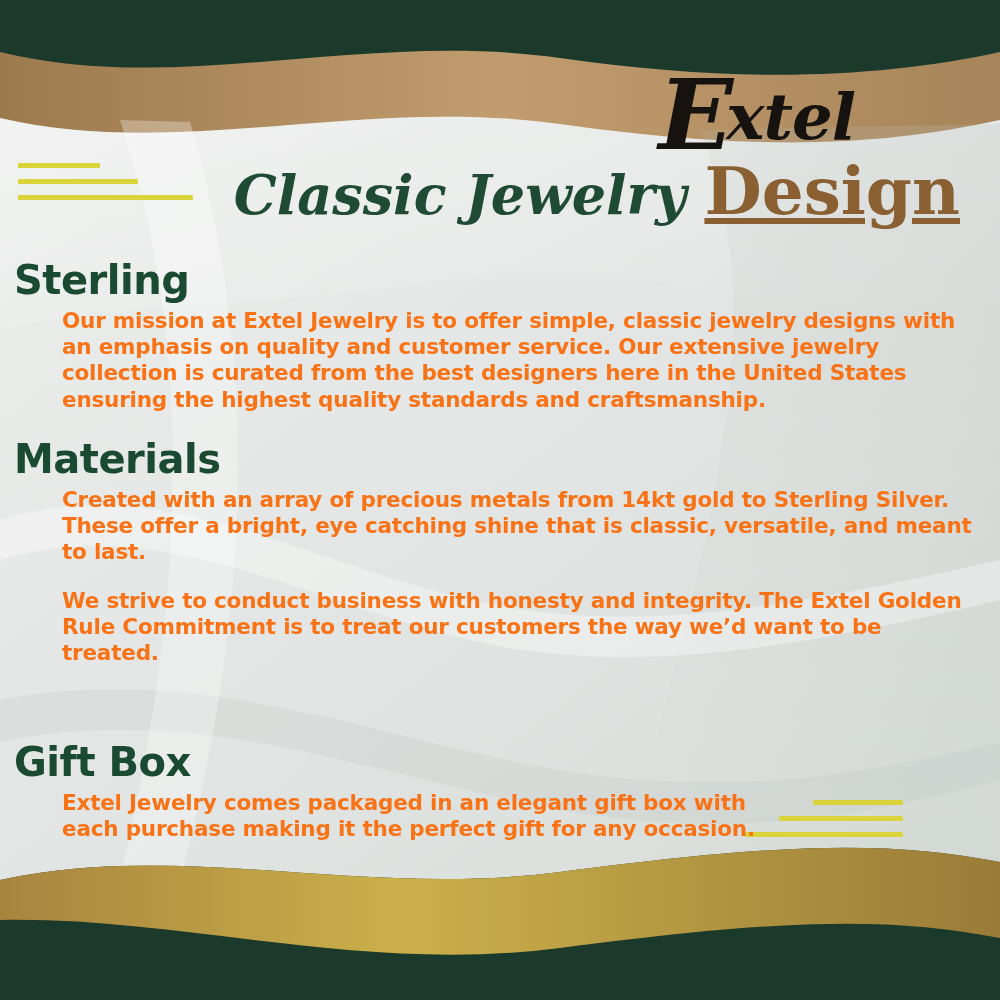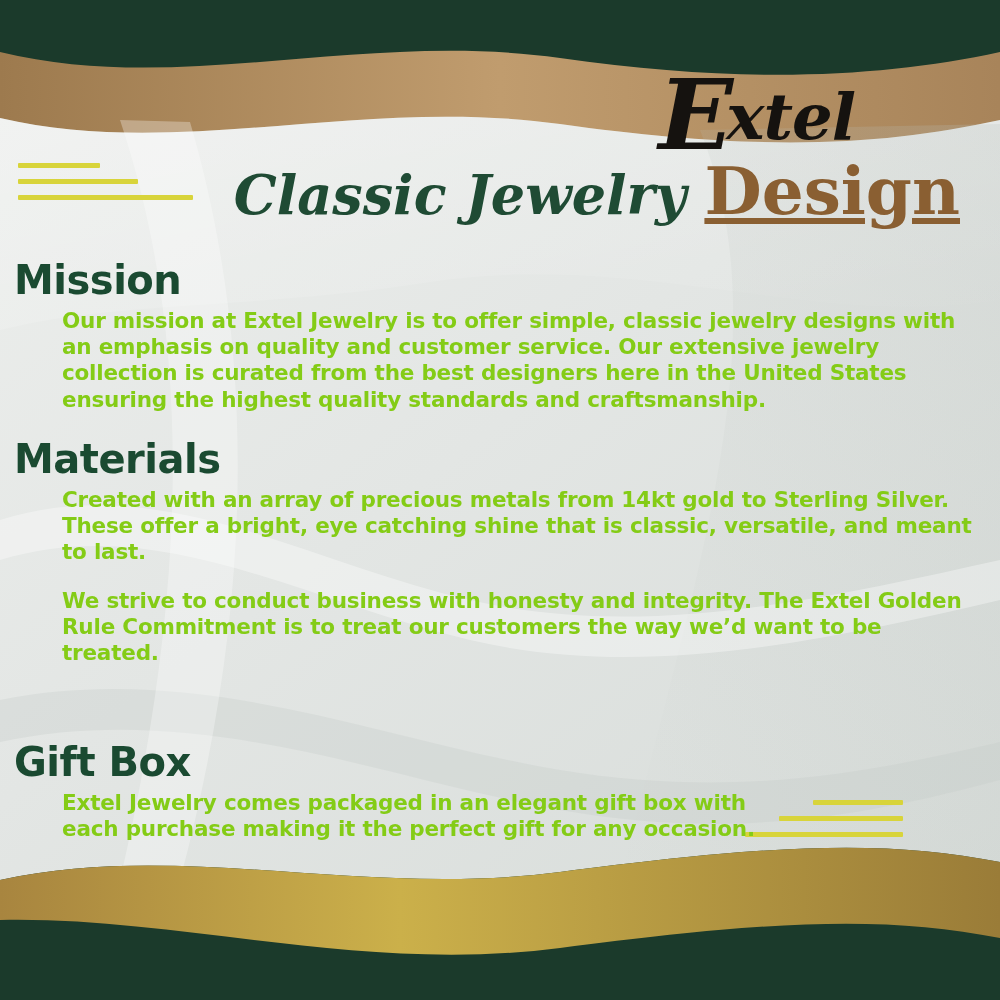--- a/index.html
+++ b/index.html
@@ -115,21 +115,21 @@
     color: #1a4a31;
     line-height: 1.1;
     margin: 0 0 6px 0;
     letter-spacing: -0.5px;
   }
   .sec-body {
     font-family: "DejaVu Sans", sans-serif;
     font-weight: 700;
     font-size: 21.5px;
     line-height: 1.22;
-    color: #84cc16;
+    color: #f97316;
     margin: 0 0 0 48px;
     letter-spacing: -0.2px;
   }
   .s-mission   { top: 258px; }
   .s-materials { top: 437px; }
   .s-service   { top: 588px; }
   .s-giftbox   { top: 740px; }
   .s-giftbox .sec-body { width: 720px; }
 </style>
 </head>
@@ -195,21 +195,21 @@
       <div class="rule r3"></div>
     </div>
 
     <div class="rules rules-br">
       <div class="rule r1"></div>
       <div class="rule r2"></div>
       <div class="rule r3"></div>
     </div>
 
     <div class="section s-mission">
-      <h2 class="sec-title">Mission</h2>
+      <h2 class="sec-title">Sterling</h2>
       <p class="sec-body">Our mission at Extel Jewelry is to offer simple, classic jewelry designs with an emphasis on quality and customer service. Our extensive jewelry collection is curated from the best designers here in the United States ensuring the highest quality standards and craftsmanship.</p>
     </div>
 
     <div class="section s-materials">
       <h2 class="sec-title">Materials</h2>
       <p class="sec-body">Created with an array of precious metals from 14kt gold to Sterling Silver. These offer a bright, eye catching shine that is classic, versatile, and meant to last.</p>
     </div>
 
     <div class="section s-service">
       <p class="sec-body">We strive to conduct business with honesty and integrity. The Extel Golden Rule Commitment is to treat our customers the way we’d want to be treated.</p>

